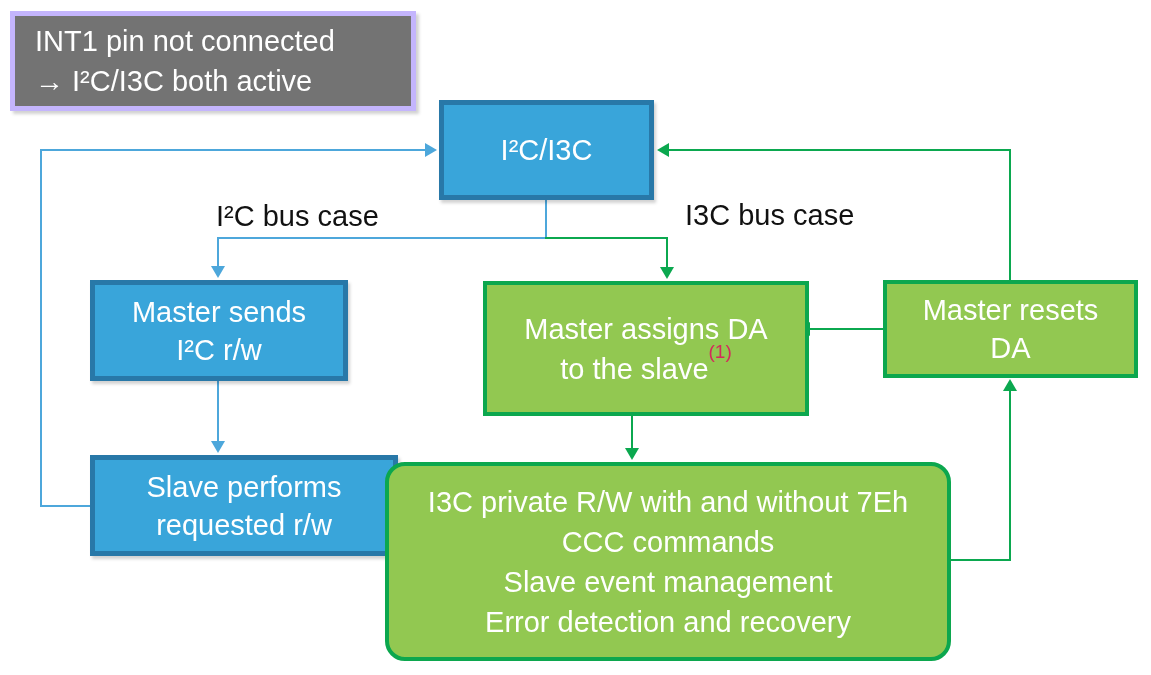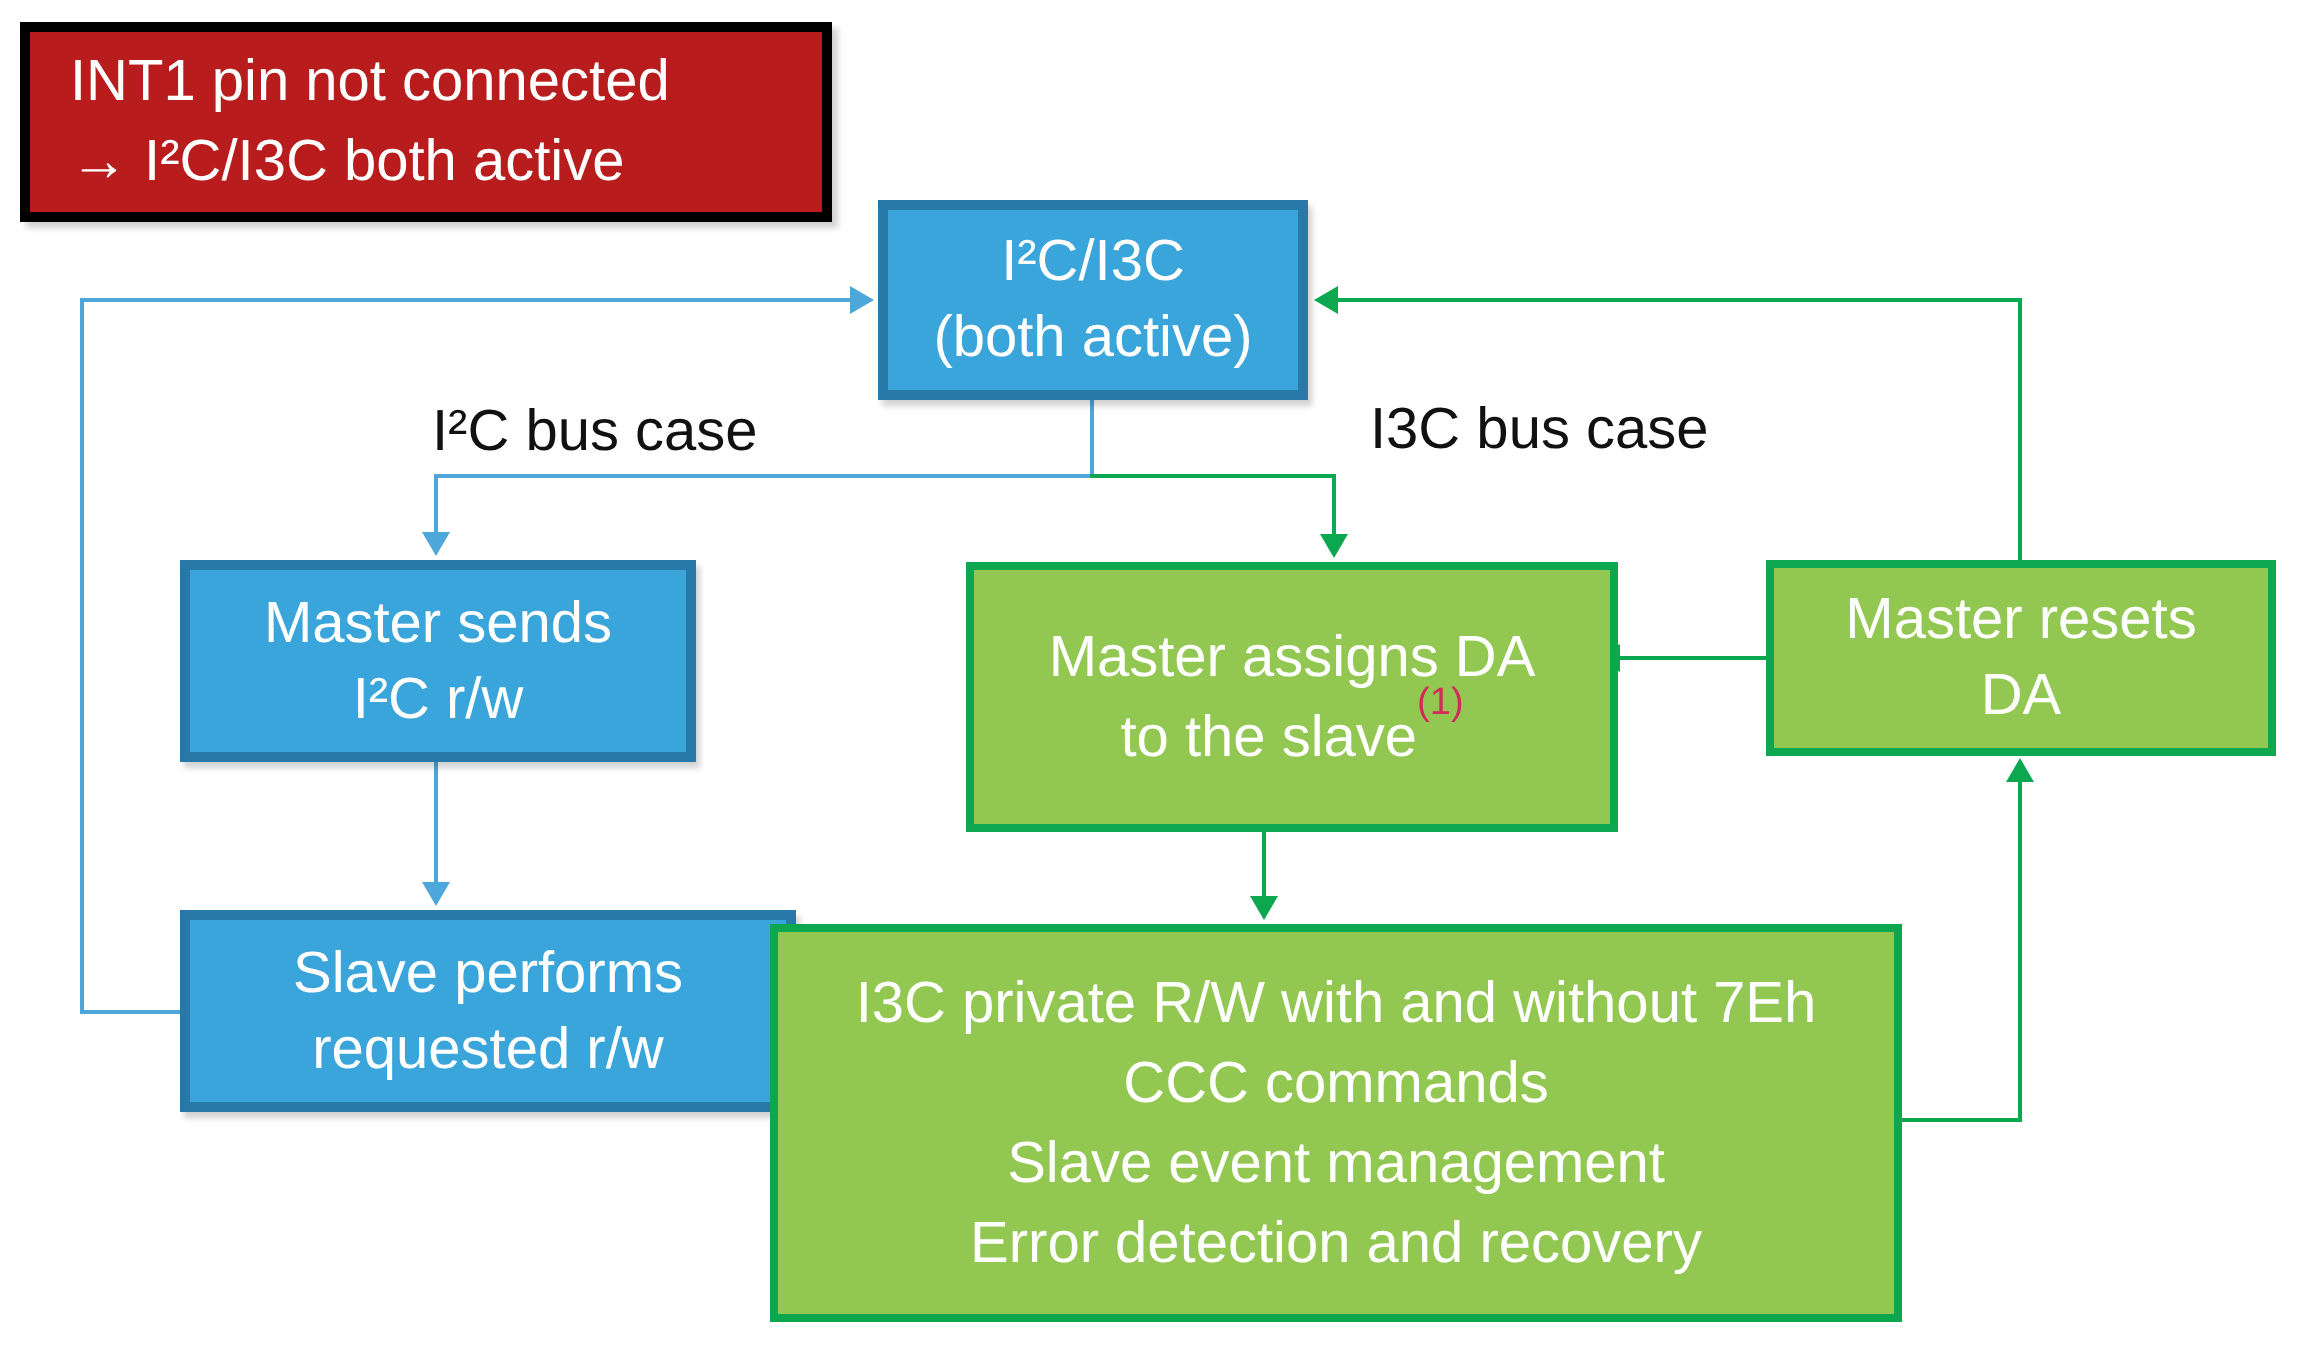--- a/index.html
+++ b/index.html
@@ -24,36 +24,36 @@
     border:5px solid #2878A8;
     box-shadow:2px 3px 3px rgba(0,0,0,0.18);
   }
   .green{
     background:#92C851;
     border:4px solid #0CA74E;
   }
   .note{
     position:absolute;
     box-sizing:border-box;
-    background:#b91c1c;
-    border:5px solid #000000;
+    background:#737373;
+    border:5px solid #c4b5fd;
     color:#ffffff;
     font-size:29px;line-height:40px;
     display:flex;flex-direction:column;justify-content:center;
     text-align:left;
     padding-left:20px;
     box-shadow:3px 3px 3px rgba(0,0,0,0.18);
   }
   .branch-label{
     position:absolute;
     color:#111111;
     font-size:29px;line-height:32px;
     white-space:nowrap;
   }
-  .bigbox{line-height:40px;}
+  .bigbox{line-height:40px;border-radius:20px;}
   sup.fn{
     font-size:19px;
     color:#D42A5B;
     position:relative;top:-10px;
     line-height:0;
   }
 </style>
 </head>
 <body>
 
@@ -91,21 +91,20 @@
   <div class="note" style="left:10px;top:11px;width:406px;height:100px;">
     <div>INT1 pin not connected</div>
     <div>→ I²C/I3C both active</div>
   </div>
 
   <div class="branch-label" style="left:216px;top:200px;">I²C bus case</div>
   <div class="branch-label" style="left:685px;top:199px;">I3C bus case</div>
 
   <div class="node blue" style="left:439px;top:100px;width:215px;height:100px;">
     <div>I²C/I3C</div>
-    <div>(both active)</div>
   </div>
 
   <div class="node blue" style="left:90px;top:280px;width:258px;height:101px;">
     <div>Master sends</div>
     <div>I²C r/w</div>
   </div>
 
   <div class="node blue" style="left:90px;top:455px;width:308px;height:101px;">
     <div>Slave performs</div>
     <div>requested r/w</div>

